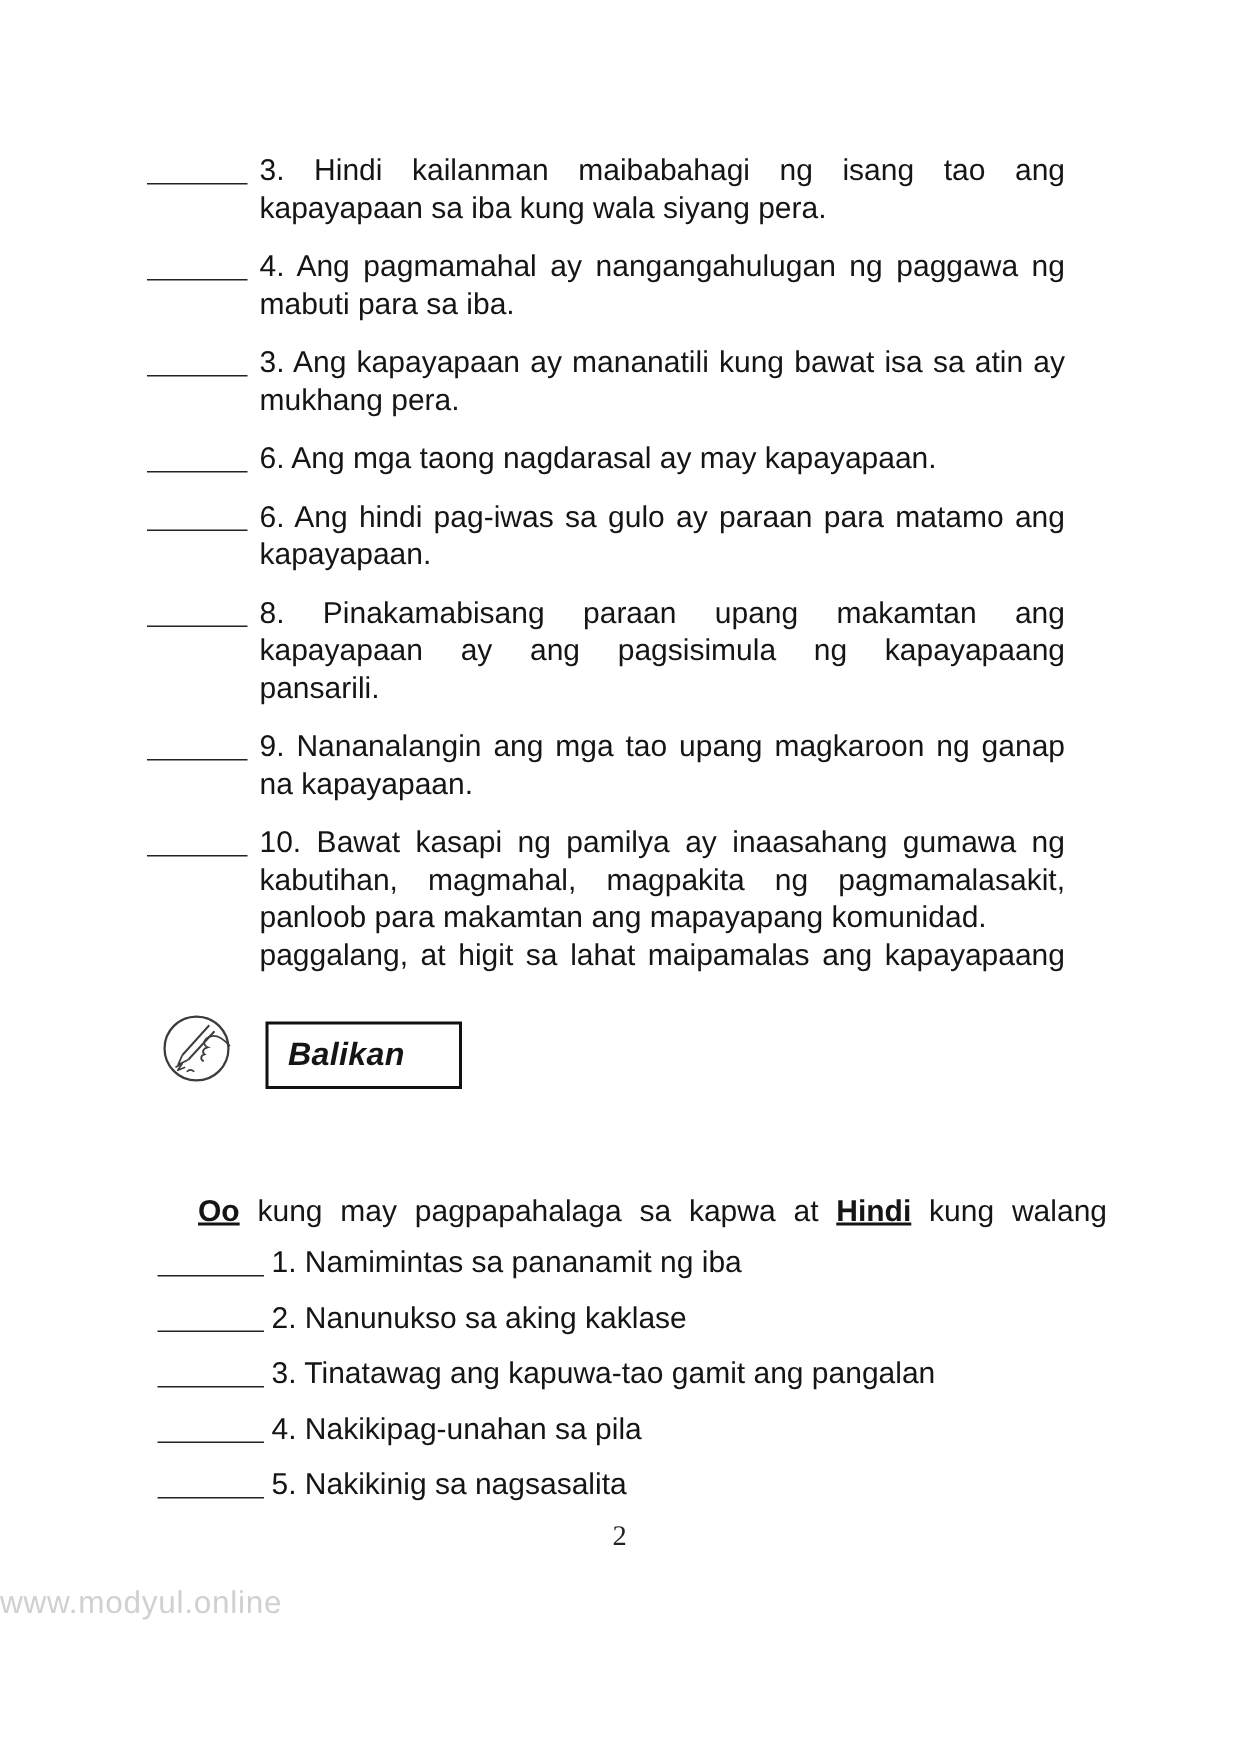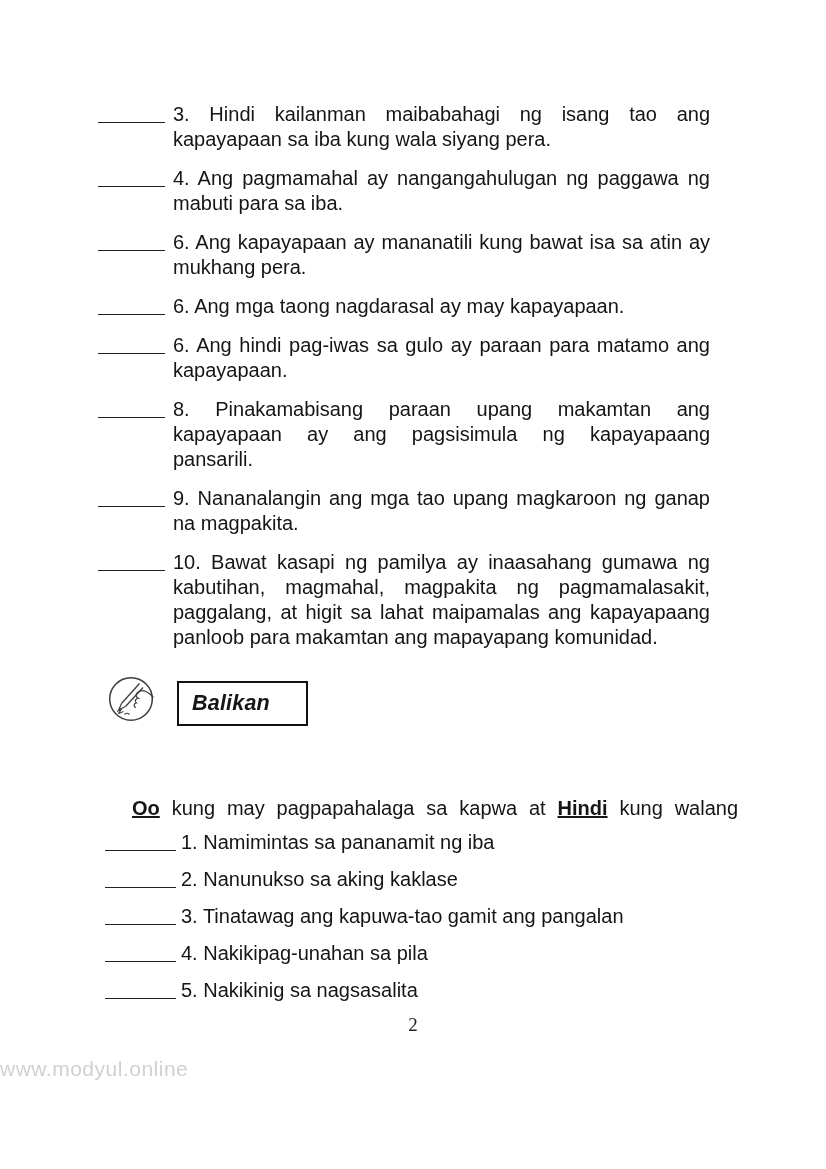--- a/index.html
+++ b/index.html
@@ -101,21 +101,21 @@
       <span class="blank"></span>
       <div class="q-text">
         <div class="line j">4. Ang pagmamahal ay nangangahulugan ng paggawa ng</div>
         <div class="line">mabuti para sa iba.</div>
       </div>
     </div>
 
     <div class="q-row">
       <span class="blank"></span>
       <div class="q-text">
-        <div class="line j">6. Ang kapayapaan ay mananatili kung bawat isa sa atin ay</div>
+        <div class="line j">3. Ang kapayapaan ay mananatili kung bawat isa sa atin ay</div>
         <div class="line">mukhang pera.</div>
       </div>
     </div>
 
     <div class="q-row">
       <span class="blank"></span>
       <div class="q-text">
         <div class="line">6. Ang mga taong nagdarasal ay may kapayapaan.</div>
       </div>
     </div>
@@ -134,31 +134,31 @@
         <div class="line j">8. Pinakamabisang paraan upang makamtan ang</div>
         <div class="line j">kapayapaan ay ang pagsisimula ng kapayapaang</div>
         <div class="line">pansarili.</div>
       </div>
     </div>
 
     <div class="q-row">
       <span class="blank"></span>
       <div class="q-text">
         <div class="line j">9. Nananalangin ang mga tao upang magkaroon ng ganap</div>
-        <div class="line">na magpakita.</div>
+        <div class="line">na kapayapaan.</div>
       </div>
     </div>
 
     <div class="q-row">
       <span class="blank"></span>
       <div class="q-text">
         <div class="line j">10. Bawat kasapi ng pamilya ay inaasahang gumawa ng</div>
         <div class="line j">kabutihan, magmahal, magpakita ng pagmamalasakit,</div>
+        <div class="line">panloob para makamtan ang mapayapang komunidad.</div>
         <div class="line j">paggalang, at higit sa lahat maipamalas ang kapayapaang</div>
-        <div class="line">panloob para makamtan ang mapayapang komunidad.</div>
       </div>
     </div>
 
   </section>
 
   <section class="review-row">
     <span class="icon-circle">
       <svg width="46" height="46" viewBox="0 0 46 46" fill="none" xmlns="http://www.w3.org/2000/svg">
         <circle cx="23" cy="23" r="21.3" stroke="#3c3c3c" stroke-width="1.5" fill="none"></circle>
         <path d="M31.5 7.5 L13.5 27.5" stroke="#3c3c3c" stroke-width="1.3" fill="none"></path>

